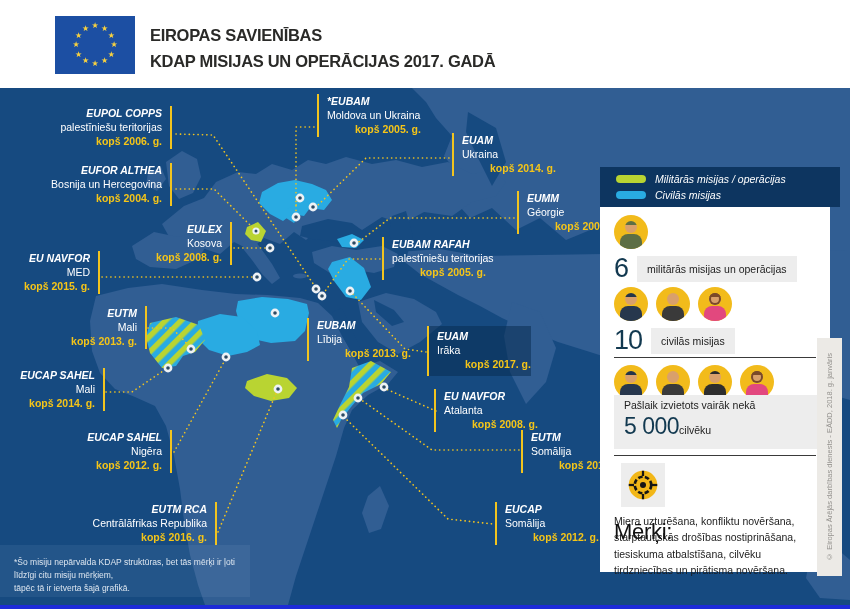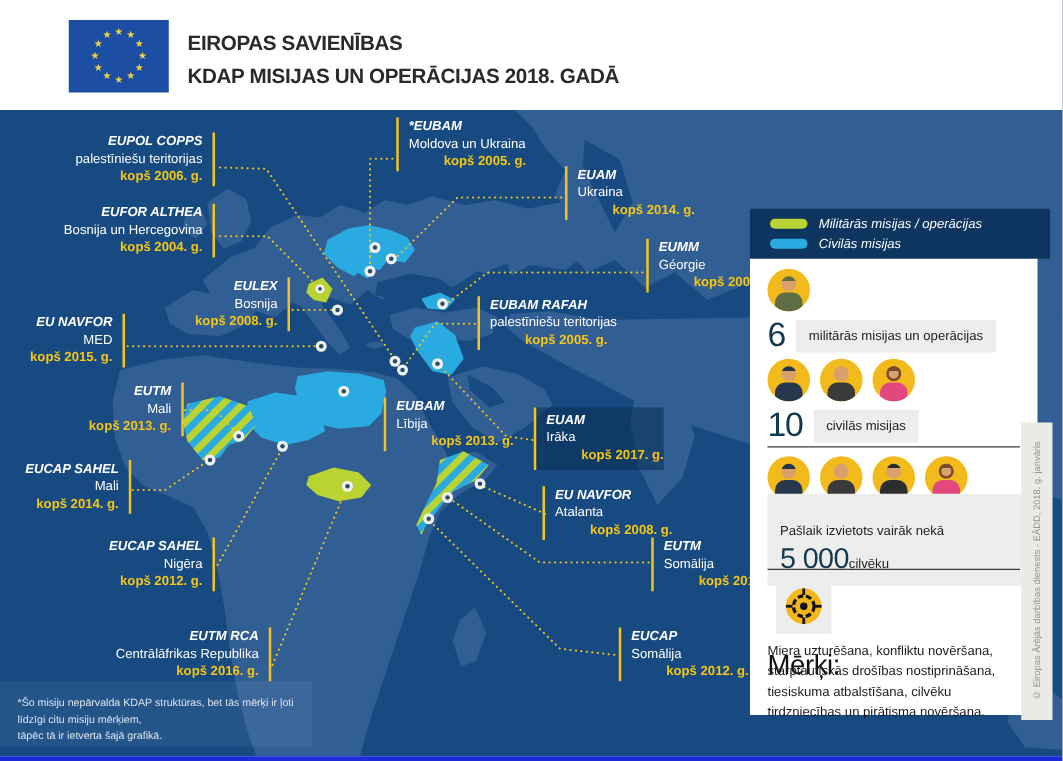--- a/index.html
+++ b/index.html
@@ -58,21 +58,21 @@
   .av.bald::after{background:#3a3a3a;}
   .av.suit::before{background:linear-gradient(#2b2b2b 0 28%,#d9a06b 28%);}
   .av.suit::after{background:#2e2e2e;}
   .av.woman::before{background:linear-gradient(#7b4a2a 0 30%,#d9a06b 30%);box-shadow:0 0 0 2px #7b4a2a inset;}
   .av.woman::after{background:#e2487e;}
   .avrow{position:absolute;left:14px;display:flex;gap:8px;}
   .cntrow{position:absolute;left:14px;display:flex;align-items:center;gap:9px;}
   .bignum{font-size:27px;color:#123950;letter-spacing:-1px;}
   .pill{background:#ededed;height:26px;display:flex;align-items:center;padding:0 10px;font-size:10.5px;color:#222;}
   .divline{position:absolute;left:14px;right:14px;border-top:1px solid #3a3a3a;}
-  #deploybox{position:absolute;left:14px;right:12px;top:188px;background:#ededed;padding:24px 10px 9px;}
+  #deploybox{position:absolute;left:14px;right:12px;top:188px;background:#ededed;padding:4px 10px 9px;}
   #deploybox .intro{font-size:10.5px;color:#222;margin-bottom:2px;}
   #deploybox .cnt{font-size:23px;color:#123950;letter-spacing:-0.5px;}
   #deploybox .unit{font-size:10.5px;color:#222;margin-left:0;}
   #goalsrow{position:absolute;left:14px;top:256px;display:flex;align-items:center;gap:12px;flex-direction:column;}
   #goalsicon{width:44px;height:44px;background:#ededed;display:flex;align-items:center;justify-content:center;}
   #goalstitle{font-size:22px;color:#111;letter-spacing:-0.3px;}
   #goalstext{position:absolute;left:14px;right:14px;top:306px;font-size:10.5px;line-height:1.55;color:#1c1c1c;}
 
   
   #copystrip{position:absolute;left:817px;top:338px;width:25px;height:238px;background:#eceae6;z-index:7;
@@ -99,21 +99,21 @@
         <span class="star">★</span>
         <span class="star">★</span>
         <span class="star">★</span>
       <span class="star">★</span>
         <span class="star">★</span>
         <span class="star">★</span>
         <span class="star">★</span>
     </div>
     <div id="title">
       <div>EIROPAS SAVIENĪBAS</div>
-      <div>KDAP MISIJAS UN OPERĀCIJAS 2018. GADĀ</div>
+      <div>KDAP MISIJAS UN OPERĀCIJAS 2017. GADĀ</div>
     </div>
   </div>
 
   <div id="map">
     <svg width="850" height="517" viewBox="0 88 850 517">
       <defs>
         <pattern id="stripes" patternUnits="userSpaceOnUse" width="11" height="11" patternTransform="rotate(45)">
           <rect width="11" height="11" fill="#29abe2"></rect>
           <rect width="5.5" height="11" fill="#b9d432"></rect>
         </pattern>
@@ -226,21 +226,21 @@
     <div class="mloc">palestīniešu teritorijas</div>
     <div class="myear">kopš 2006. g.</div>
   </div>
   <div class="mlabel rcol" style="right:678px;top:163px">
     <div class="mname">EUFOR ALTHEA</div>
     <div class="mloc">Bosnija un Hercegovina</div>
     <div class="myear">kopš 2004. g.</div>
   </div>
   <div class="mlabel rcol" style="right:618px;top:222px">
     <div class="mname">EULEX</div>
-    <div class="mloc">Bosnija</div>
+    <div class="mloc">Kosova</div>
     <div class="myear">kopš 2008. g.</div>
   </div>
   <div class="mlabel rcol" style="right:750px;top:251px">
     <div class="mname">EU NAVFOR</div>
     <div class="mloc">MED</div>
     <div class="myear">kopš 2015. g.</div>
   </div>
   <div class="mlabel rcol" style="right:703px;top:306px">
     <div class="mname">EUTM</div>
     <div class="mloc">Mali</div>

